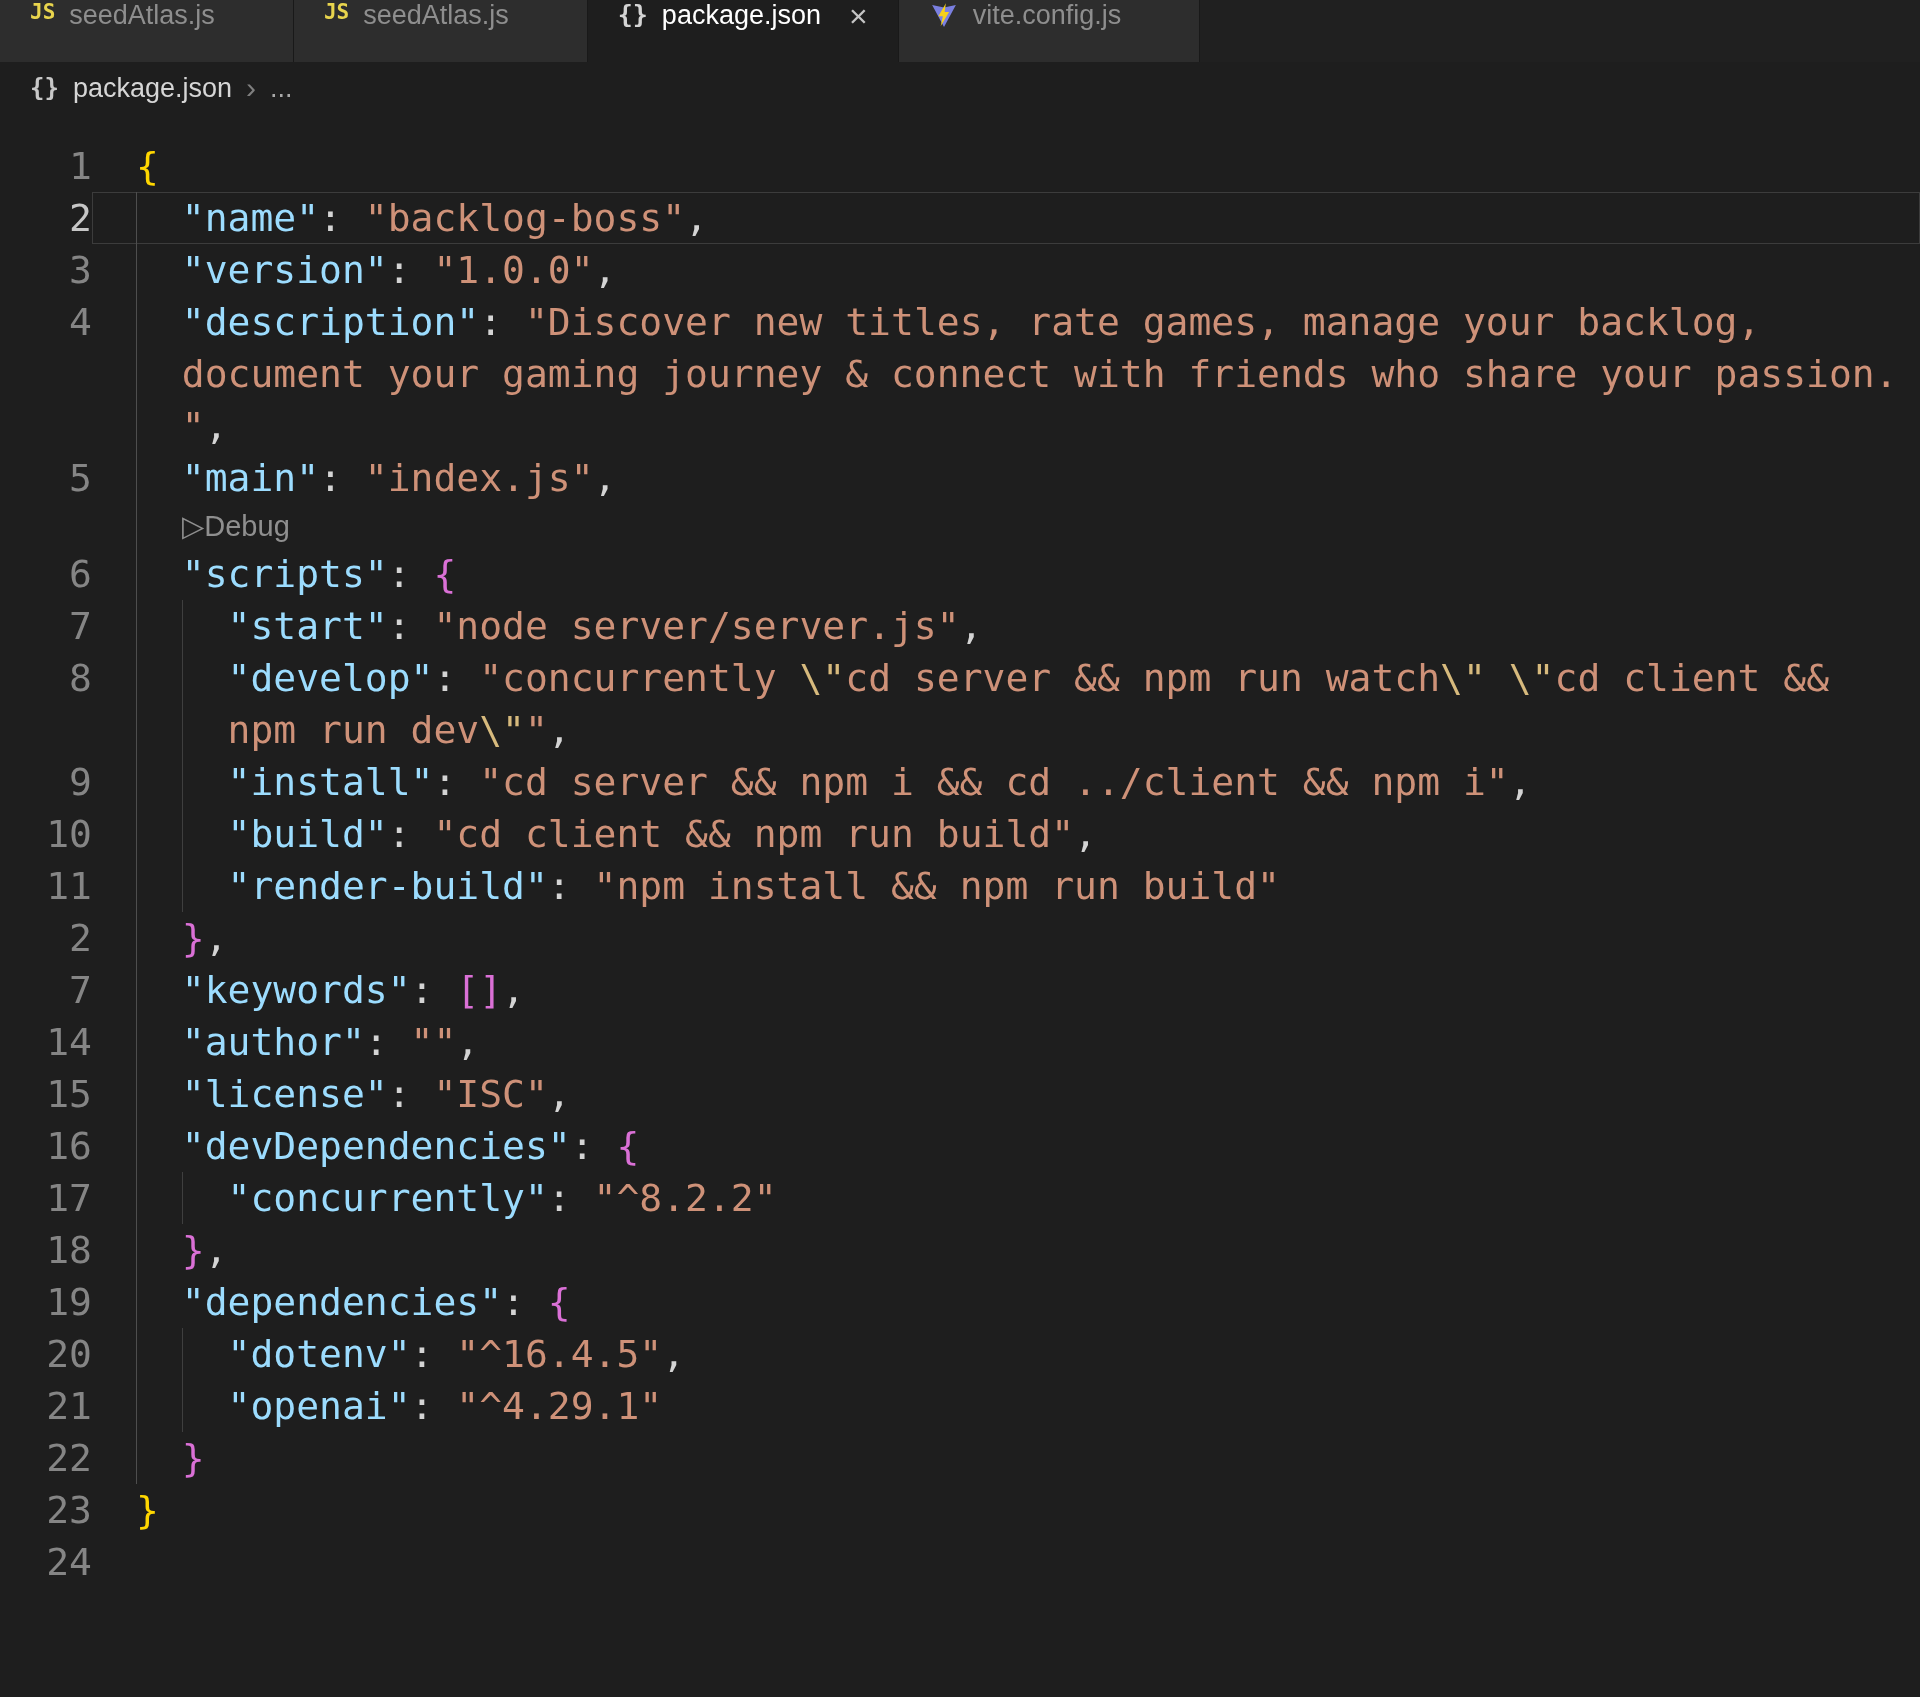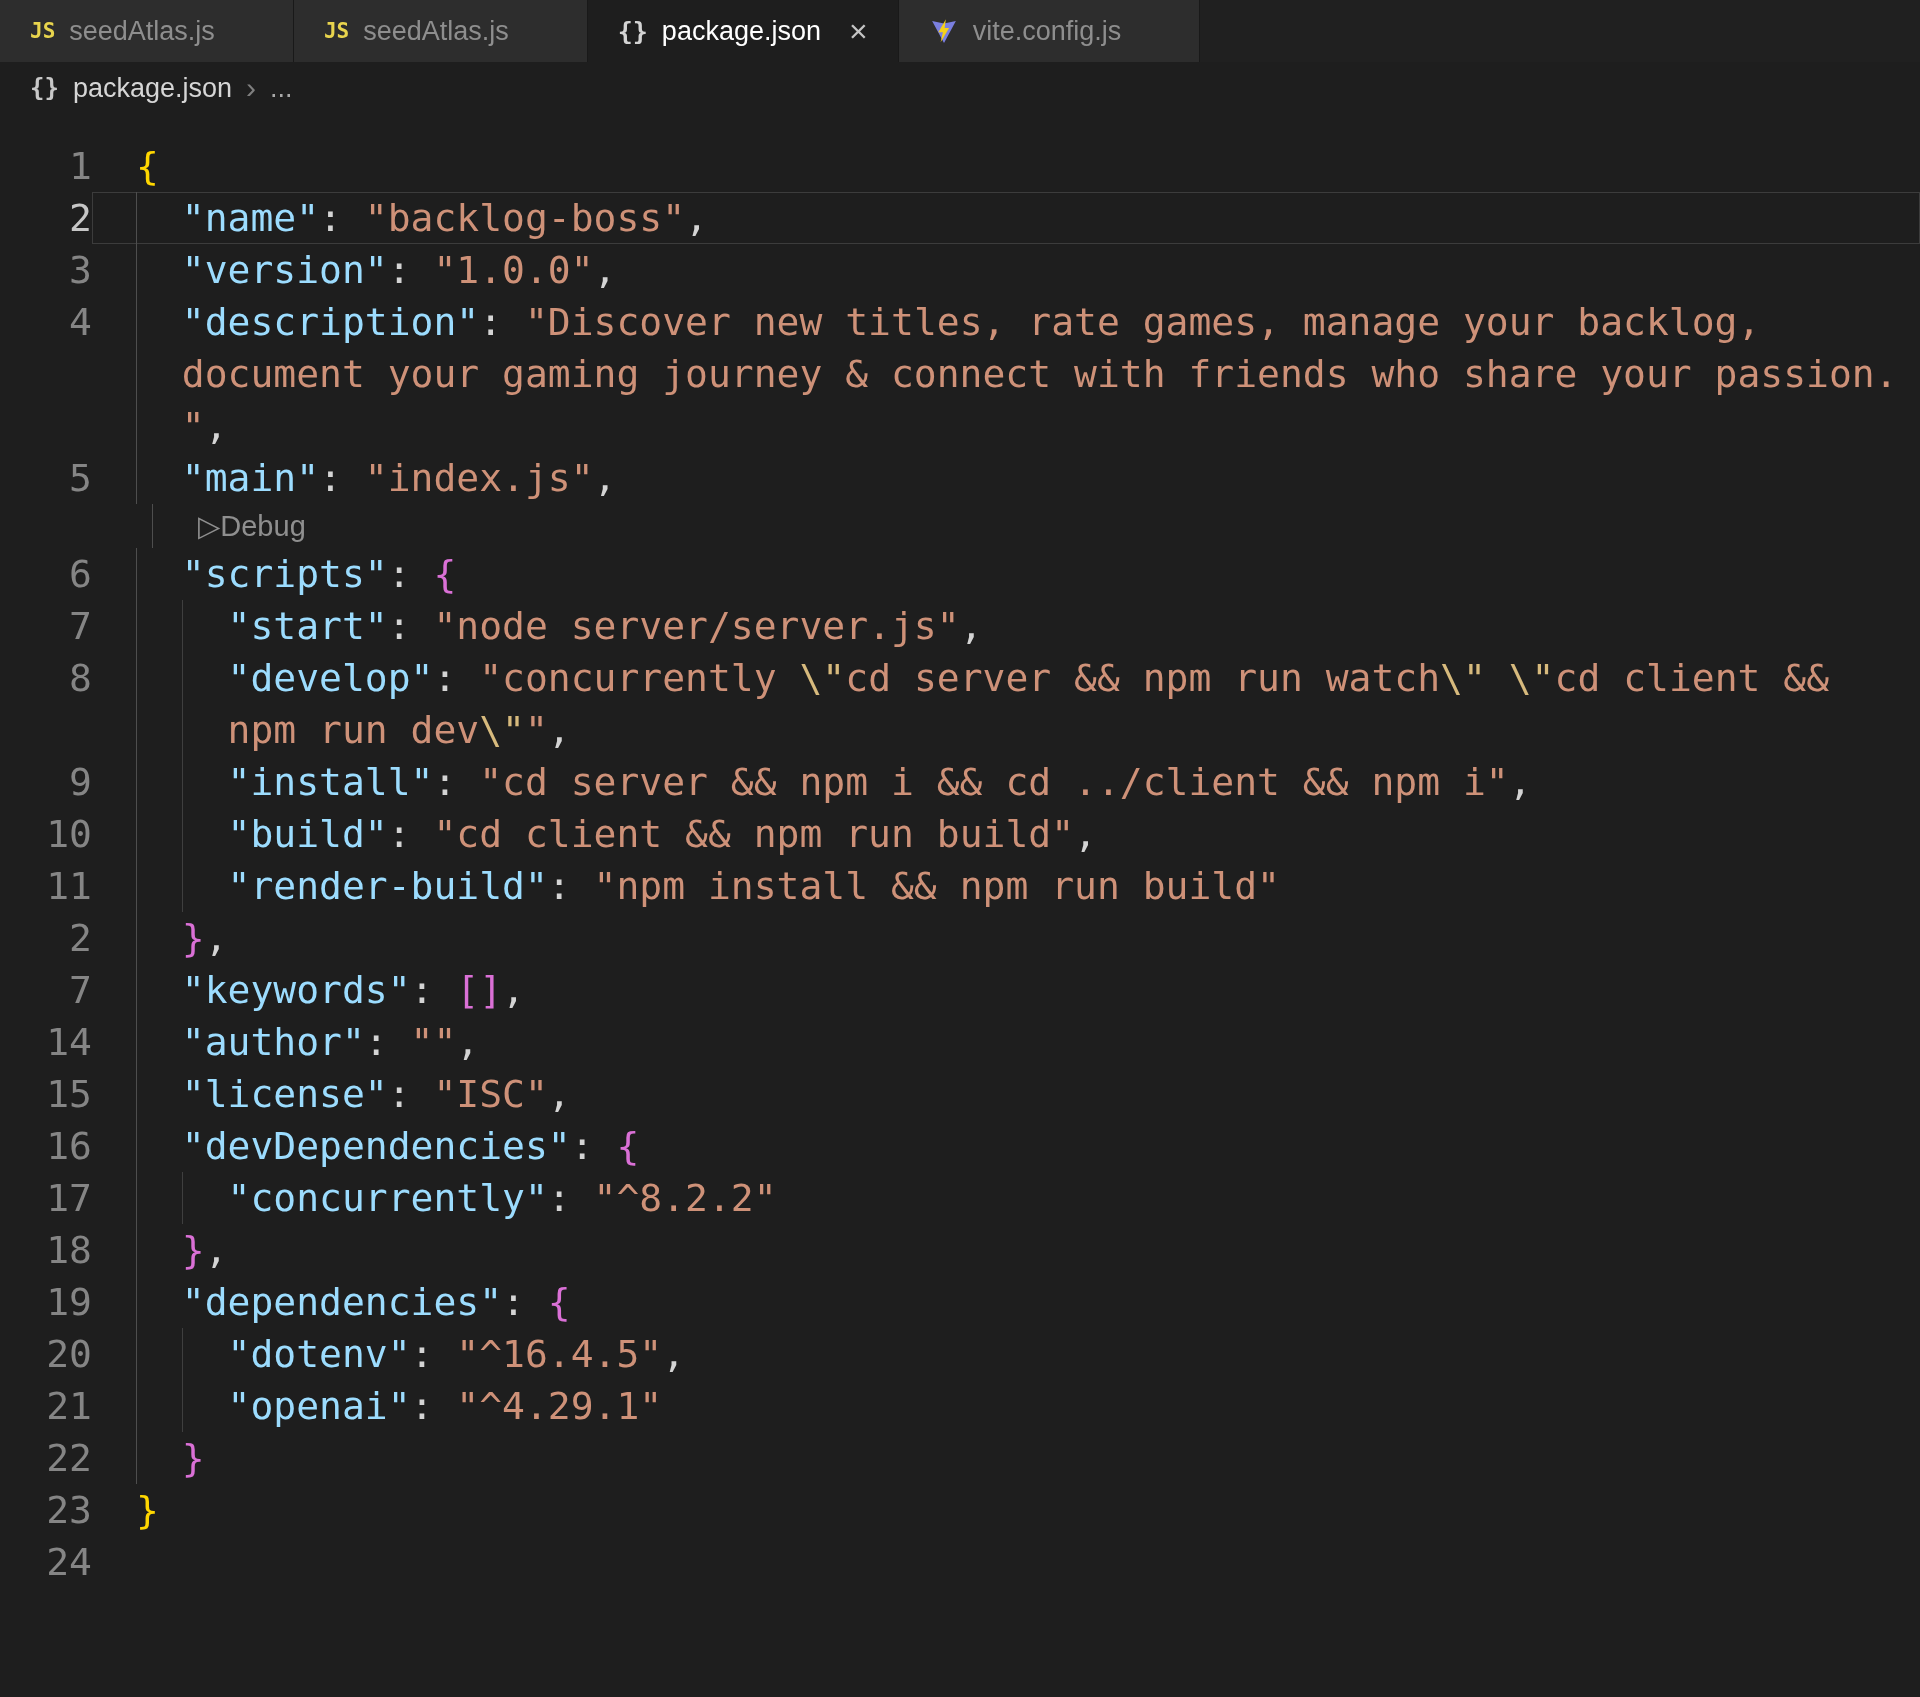--- a/index.html
+++ b/index.html
@@ -1,42 +1,42 @@
 <!DOCTYPE html>
 <html><head>
 <meta charset="utf-8">
 <style>
   * { margin:0; padding:0; box-sizing:border-box; }
   html,body { width:1920px; height:1697px; background:#1e1e1e; overflow:hidden; }
   body { font-family:"Liberation Sans", sans-serif; }
 
   
   .tabbar { display:flex; height:62px; background:#202020; align-items:stretch; }
-  .tab { display:flex; align-items:center; padding:0 30px; background:#2d2d2d;
+  .tab { display:flex; align-items:flex-start; padding:0 30px; background:#2d2d2d;
          border-right:1px solid #191919; color:#8e8e8e; font-size:27px; cursor:pointer; white-space:nowrap; }
   .tab:not(.active) { padding-right:78px; }
   .tab.active { background:#1e1e1e; color:#ffffff; }
   .tab-icon { margin-right:14px; display:flex; align-items:center; }
   .icon-js   { font-family:"DejaVu Sans Mono",monospace; font-weight:bold; font-size:21px; color:#e8d44d; }
   .icon-json { font-family:"DejaVu Sans Mono",monospace; font-weight:bold; font-size:25px; color:#d4d4d4; }
   .icon-vite svg { display:block; }
   .tab-close { margin-left:28px; font-size:32px; color:#c5c5c5; line-height:1; }
 
   
   .breadcrumbs { height:52px; display:flex; align-items:center; padding-left:30px;
                  background:#1e1e1e; font-size:27px; gap:14px; }
   .bc-icon { font-family:"DejaVu Sans Mono",monospace; font-weight:bold; font-size:24px; color:#c8c8c8; }
   .bc-file { color:#d6d6d6; }
   .bc-sep  { color:#7f7f7f; font-size:30px; }
   .bc-tail { color:#a9a9a9; }
 
   
   .editor { padding-top:26px; font-family:"DejaVu Sans Mono",monospace; font-size:38px; }
   .row { display:flex; height:52px; line-height:52px; }
-  .row.lens { height:44px; line-height:44px;gap:16px; }
+  .row.lens { height:44px; line-height:44px; }
   .ln { width:92px; flex:none; text-align:right; color:#858585; }
   .row.current .ln { color:#c6c6c6; }
   .code { position:relative; flex:1; padding-left:44px; white-space:pre; }
   .row.current .code { box-shadow: inset 0 0 0 1px #3c3c3c; }
   .row.lens .code { padding-left:90px; font-family:"Liberation Sans",sans-serif;
                     font-size:29px; color:#8f8f8f; cursor:pointer; }
 
   .guide { position:absolute; top:0; bottom:0; width:1px; background:#3f3f3f; }
   .guide.g0 { left:44px; background:#4e4e4e; }
   .guide.g2 { left:calc(44px + 2ch); }

